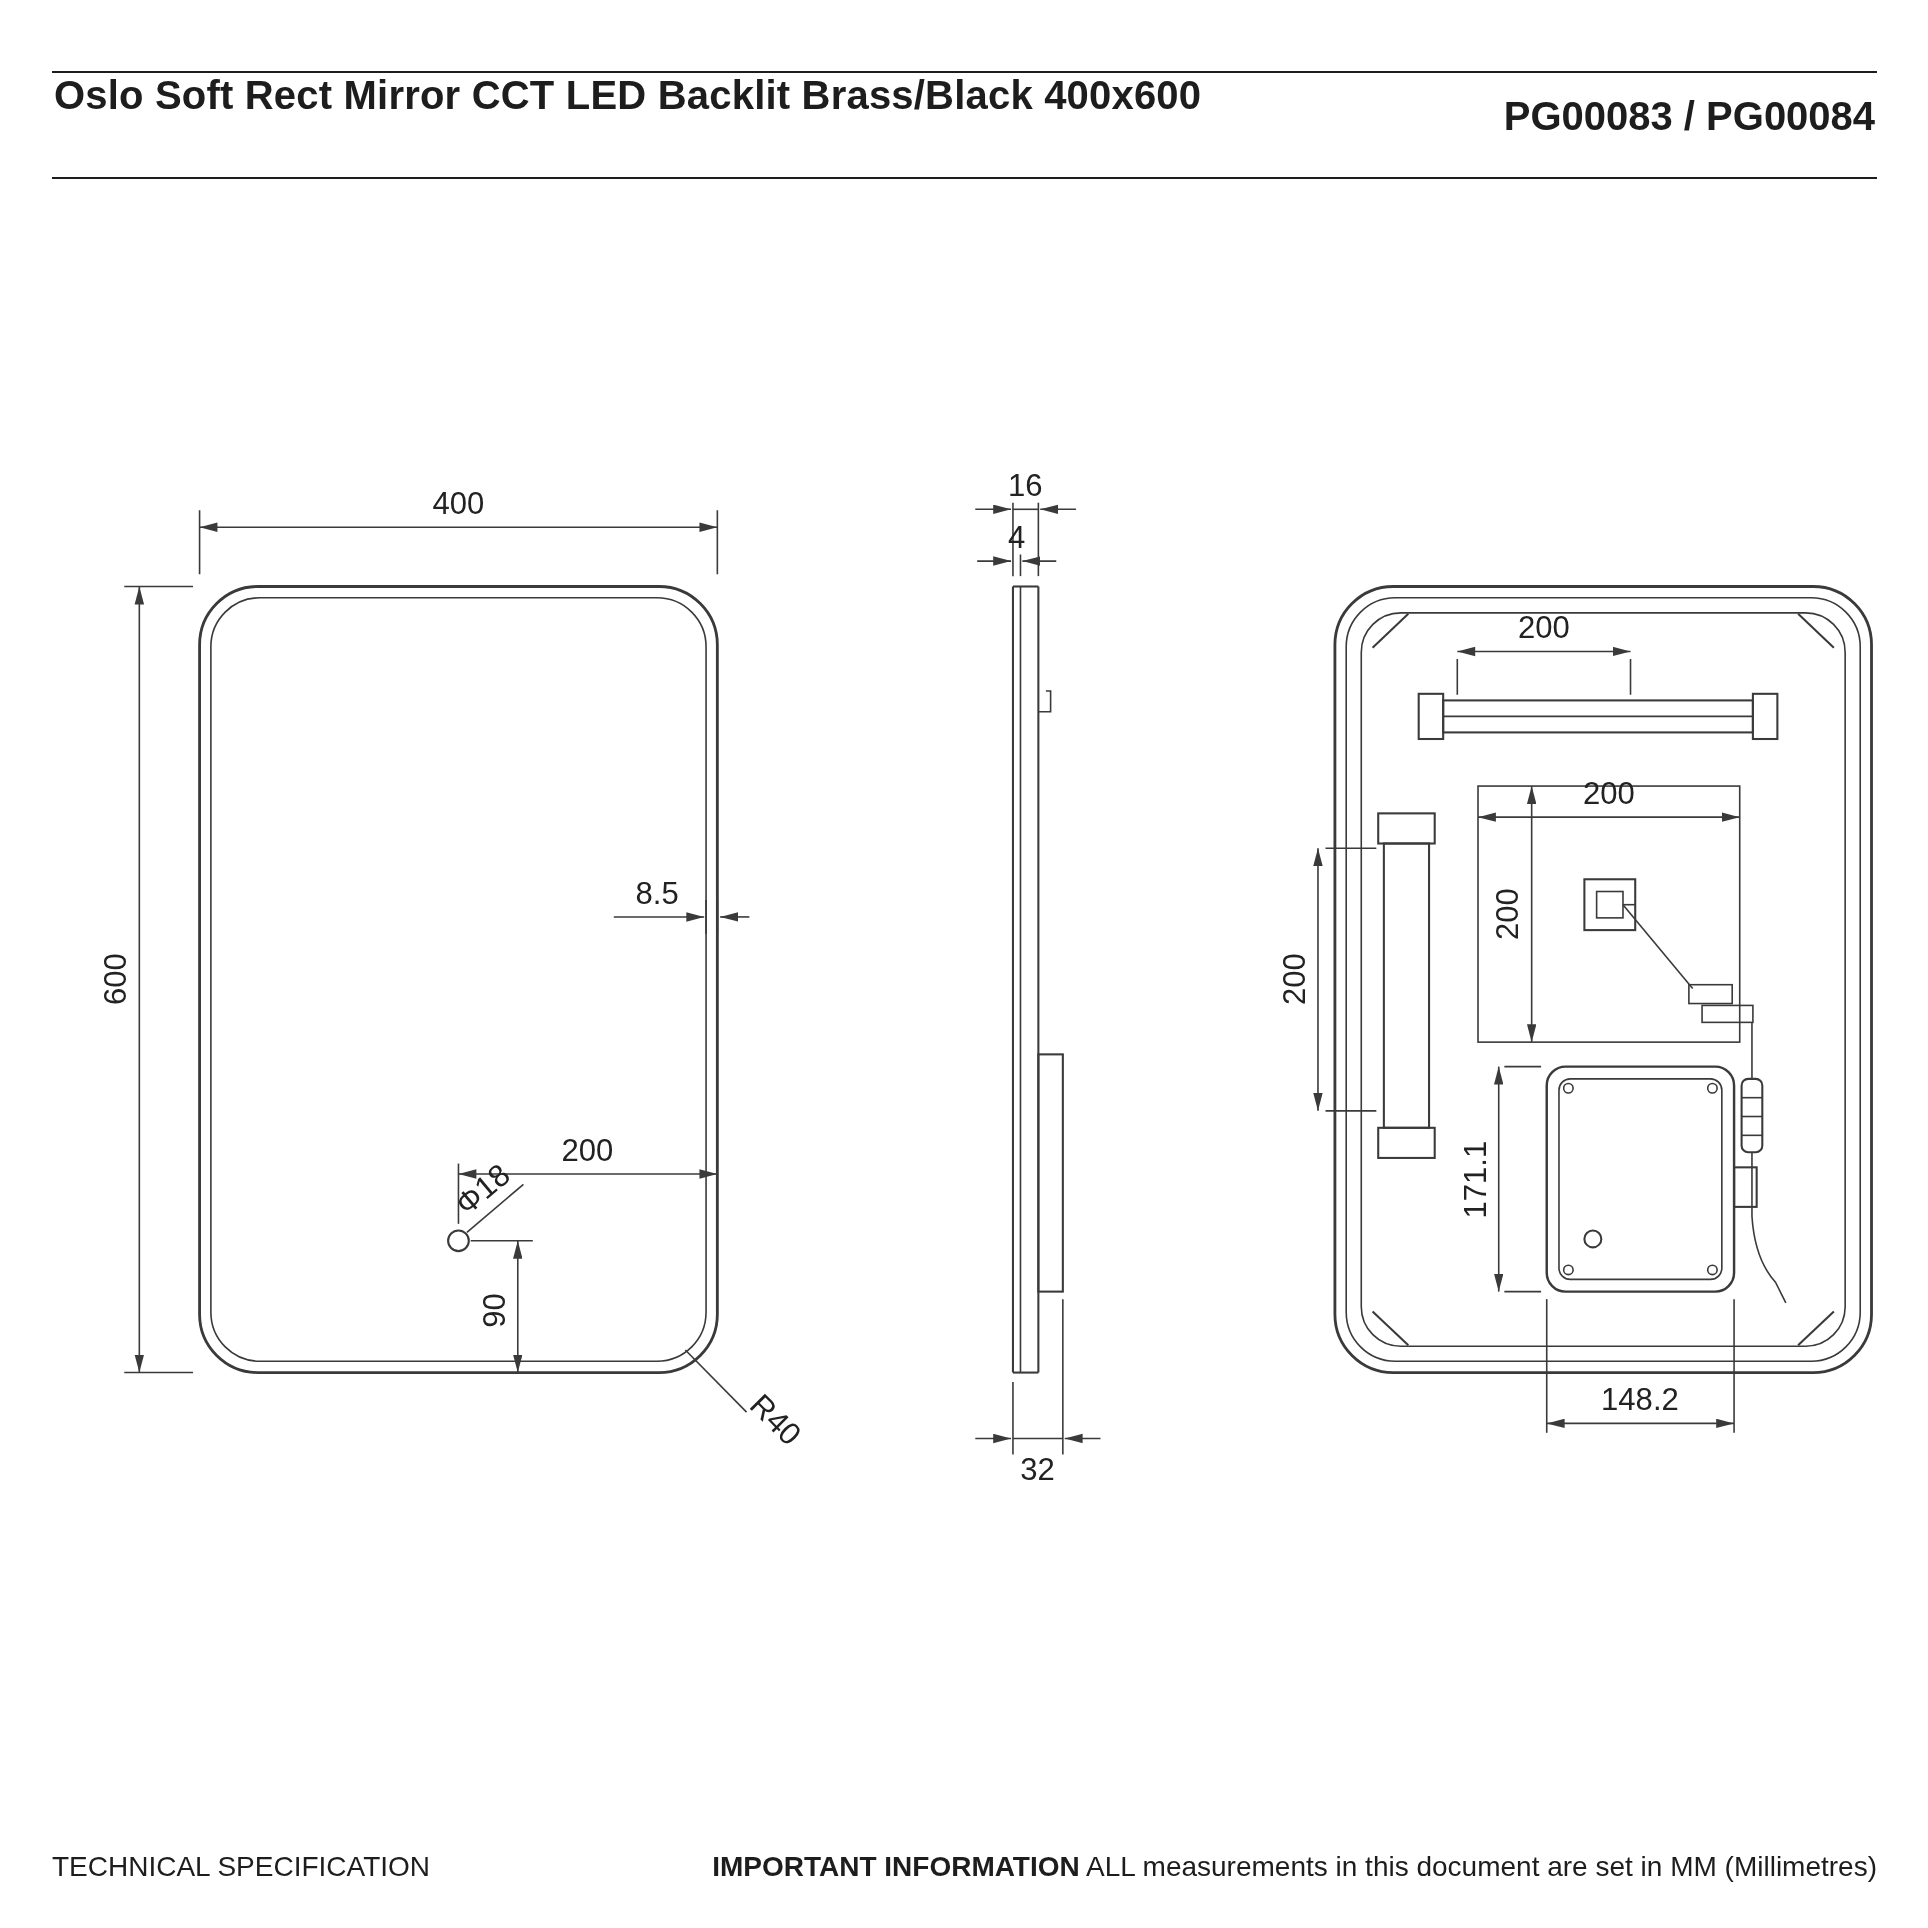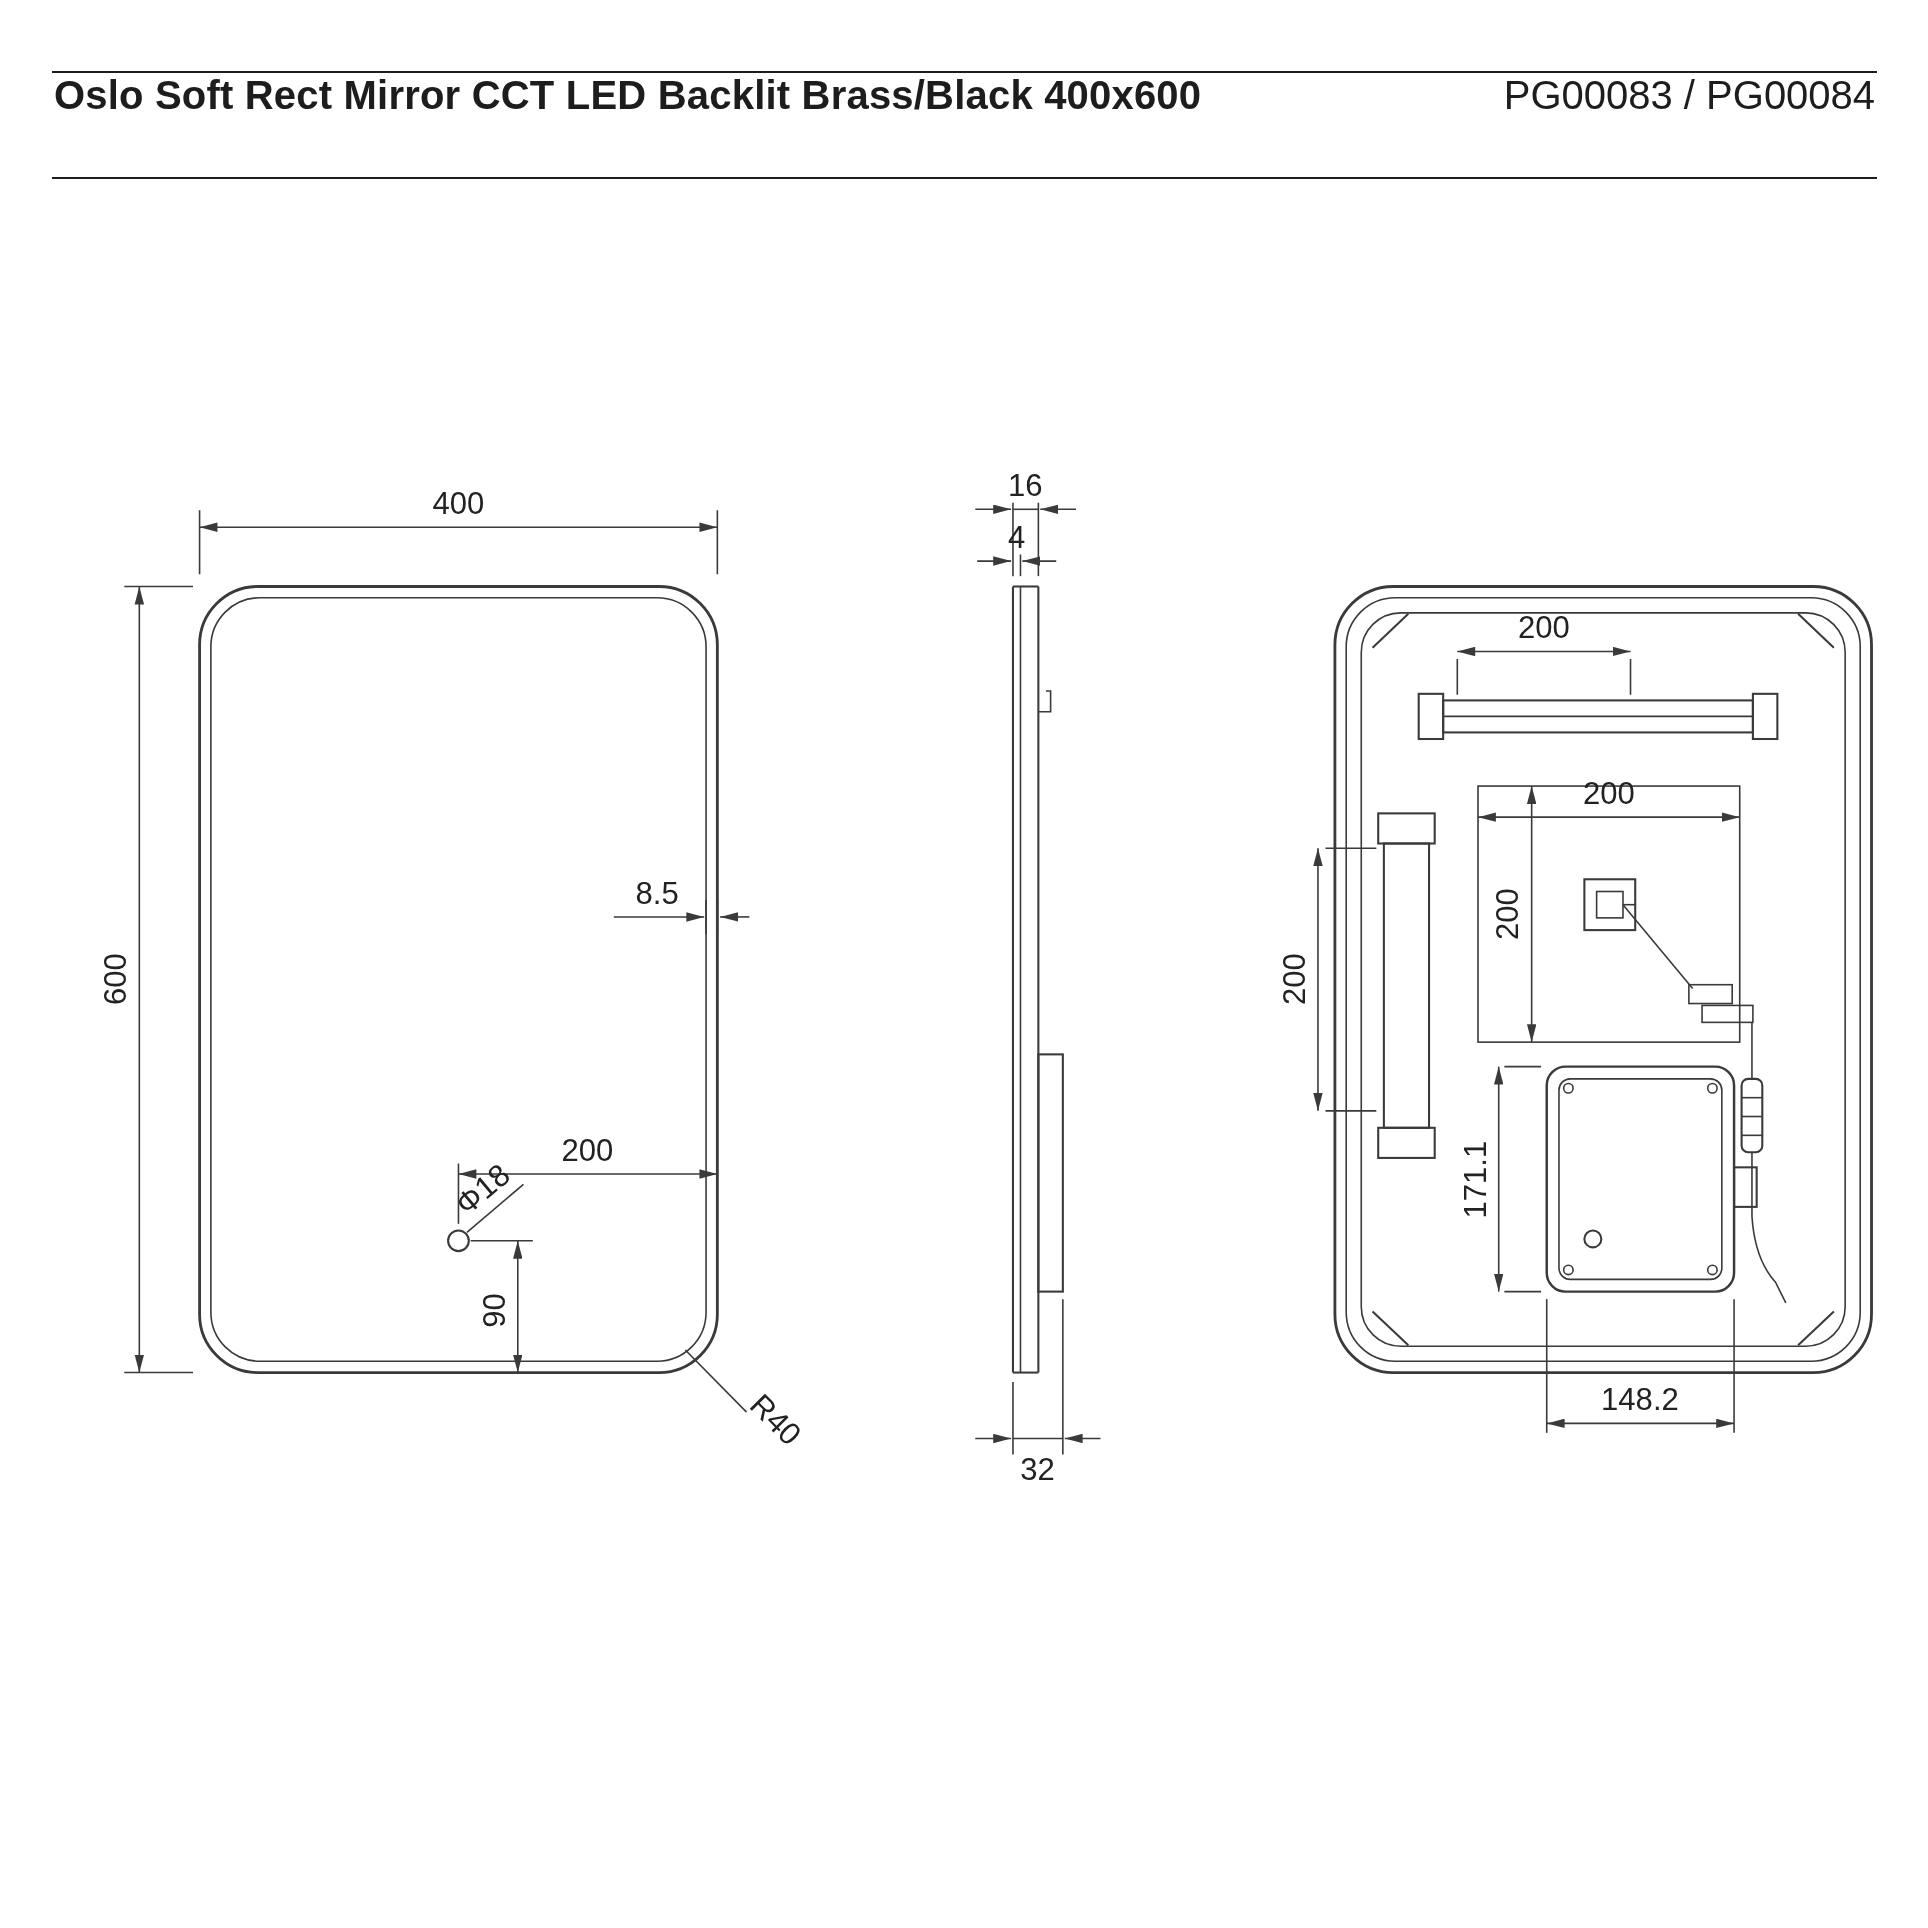--- a/index.html
+++ b/index.html
@@ -2,21 +2,21 @@
 <html style="font-size:15px"><head>
 <meta charset="utf-8">
 <style>
   html,body{margin:0;padding:0;background:#ffffff;}
   .page{position:relative;width:1928px;height:1928px;background:#ffffff;
         font-family:"Liberation Sans",sans-serif;color:#1d1d1d;overflow:hidden;}
   .header{position:absolute;left:52px;top:71px;width:1825px;
           border-top:2.8px solid #1d1d1d;border-bottom:2.8px solid #1d1d1d;}
   .header-row{display:flex;justify-content:space-between;align-items:flex-start;height:104px;padding:0 1.9px;}
   .title{font-size:40px;font-weight:700;letter-spacing:0.2px;white-space:nowrap;}
-  .codes{font-size:40px;font-weight:400;white-space:nowrap;}
+  .codes{font-size:40px;font-weight:700;white-space:nowrap;margin-top:21px;}
   .footer{position:absolute;left:52px;top:1851px;width:1825px;display:flex;
           justify-content:space-between;align-items:baseline;font-size:28px;}
   .footer .bold{font-weight:700;}
   svg.drawing{position:absolute;left:0;top:0;}
   .s{stroke:#3a3a3a;fill:none;stroke-linecap:butt;}
   .w3{stroke-width:3;}
   .w26{stroke-width:2.6;}
   .w2{stroke-width:2.2;}
   .w15{stroke-width:1.7;}
   .dim{stroke:#3a3a3a;stroke-width:1.7;fill:none;}
@@ -217,15 +217,22 @@
 
       <g>
         <line class="dim" x1="1643" y1="1380" x2="1643" y2="1522"></line>
         <line class="dim" x1="1842" y1="1380" x2="1842" y2="1522"></line>
         <line class="dim" x1="1643" y1="1512" x2="1842" y2="1512" marker-start="url(#ma-start)" marker-end="url(#ma-end)"></line>
         <text class="t" x="1742" y="1498">148.2</text>
       </g>
     </g>
   </svg>
 
+  <div class="footer">
+    <span>TECHNICAL SPECIFICATION</span>
+    <span>
+      <span class="bold">IMPORTANT INFORMATION</span>
+      <span>ALL measurements in this document are set in MM (Millimetres)</span>
+    </span>
+  </div>
 
 </div>
 
 
 </body></html>

